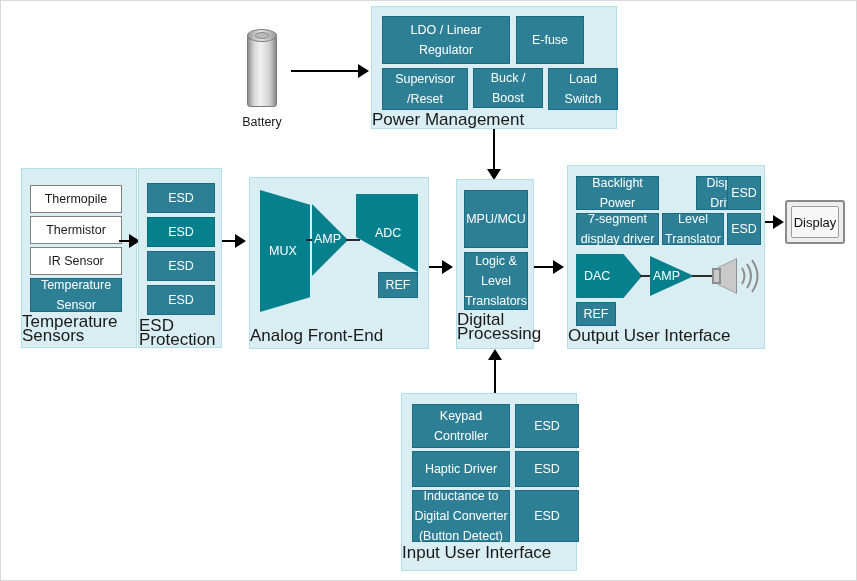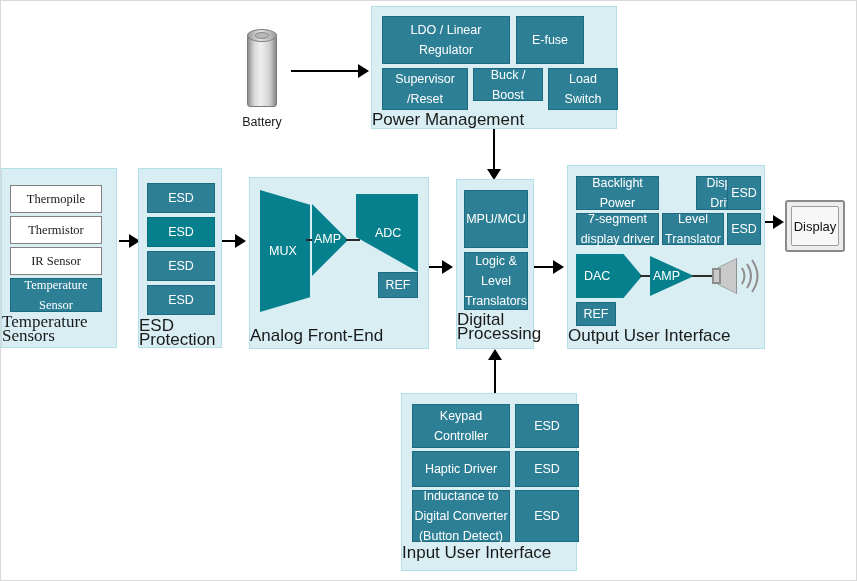--- a/index.html
+++ b/index.html
@@ -155,29 +155,29 @@
     <div class="bat-label">Battery</div>
   </div>
 
   <div class="hline" style="left:290px;top:69px;width:68px;"></div>
   <div class="arrow-r" style="left:357px;top:63px;"></div>
 
   <div class="group" style="left:370px;top:5px;width:246px;height:123px;">
     <div class="blk" style="left:10px;top:9px;width:128px;height:48px;">LDO / Linear Regulator</div>
     <div class="blk" style="left:144px;top:9px;width:68px;height:48px;">E-fuse</div>
     <div class="blk" style="left:10px;top:61px;width:86px;height:42px;">Supervisor /Reset</div>
-    <div class="blk" style="left:101px;top:61px;width:70px;height:33px;">Buck / Boost</div>
+    <div class="blk" style="left:101px;top:61px;width:70px;height:40px;">Buck / Boost</div>
     <div class="blk" style="left:176px;top:61px;width:70px;height:42px;">Load Switch</div>
     <div class="group-label" style="top:106px;">Power Management</div>
   </div>
 
   <div class="vline" style="left:492px;top:128px;height:42px;"></div>
   <div class="arrow-d" style="left:486px;top:168px;"></div>
 
-  <div class="group" style="left:0;top:167px;width:116px;height:180px;font-family:Liberation Serif, serif;">
+  <div class="group" style="left:20px;top:167px;width:116px;height:180px;">
     <div class="blk white" style="left:8px;top:16px;width:92px;height:28px;">Thermopile</div>
     <div class="blk white" style="left:8px;top:47px;width:92px;height:28px;">Thermistor</div>
     <div class="blk white" style="left:8px;top:78px;width:92px;height:28px;">IR Sensor</div>
     <div class="blk sel" style="left:8px;top:109px;width:92px;height:34px;">Temperature Sensor</div>
     <div class="group-label" style="top:146px;">Temperature Sensors</div>
   </div>
 
   <div class="hline" style="left:118px;top:239px;width:12px;"></div>
   <div class="arrow-r" style="left:128px;top:233px;"></div>
 
@@ -253,21 +253,21 @@
       </svg>
     </div>
 
     <div class="blk" style="left:8px;top:136px;width:40px;height:24px;">REF</div>
     <div class="group-label" style="top:163px;">Output User Interface</div>
   </div>
 
   <div class="hline" style="left:764px;top:220px;width:16px;"></div>
   <div class="arrow-r" style="left:772px;top:214px;"></div>
 
-  <div class="display-outer" style="left:784px;top:199px;width:60px;height:52px;">
+  <div class="display-outer" style="left:784px;top:199px;width:60px;height:44px;">
     <div class="display-inner">Display</div>
   </div>
 
   <div class="group" style="left:400px;top:392px;width:176px;height:178px;">
     <div class="blk" style="left:10px;top:10px;width:98px;height:44px;">Keypad Controller</div>
     <div class="blk" style="left:113px;top:10px;width:64px;height:44px;">ESD</div>
     <div class="blk" style="left:10px;top:57px;width:98px;height:36px;">Haptic Driver</div>
     <div class="blk" style="left:113px;top:57px;width:64px;height:36px;">ESD</div>
     <div class="blk" style="left:10px;top:96px;width:98px;height:52px;">Inductance to Digital Converter (Button Detect)</div>
     <div class="blk" style="left:113px;top:96px;width:64px;height:52px;">ESD</div>

